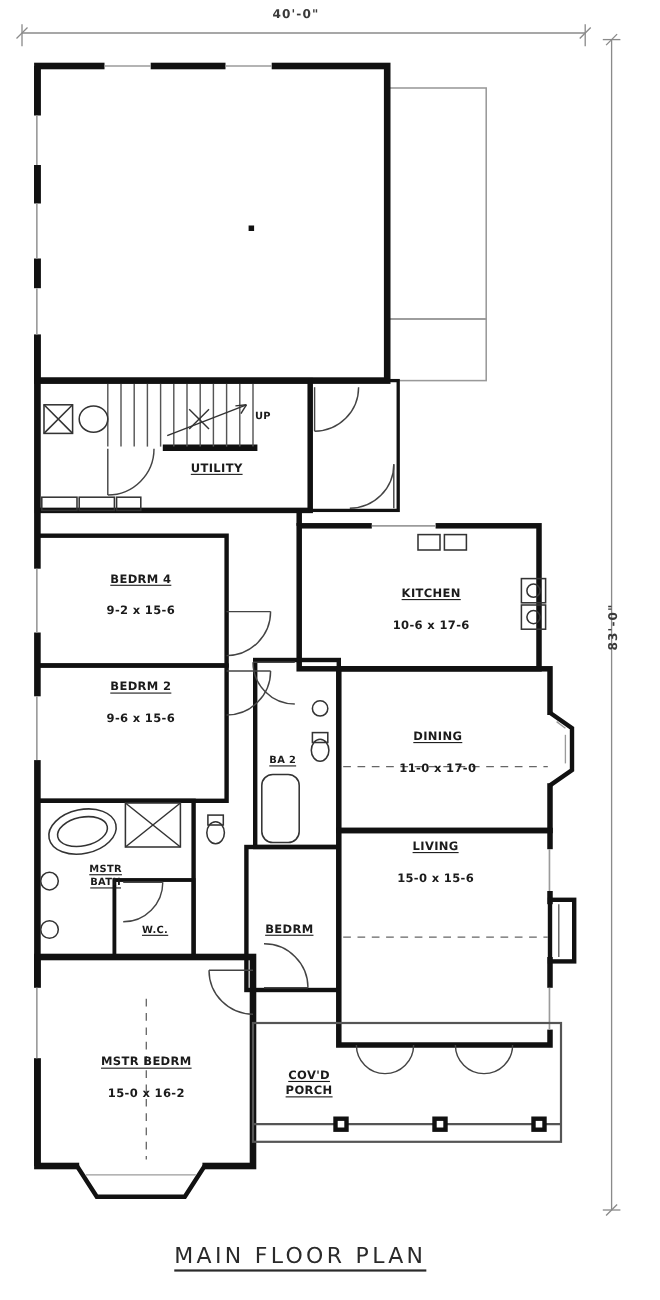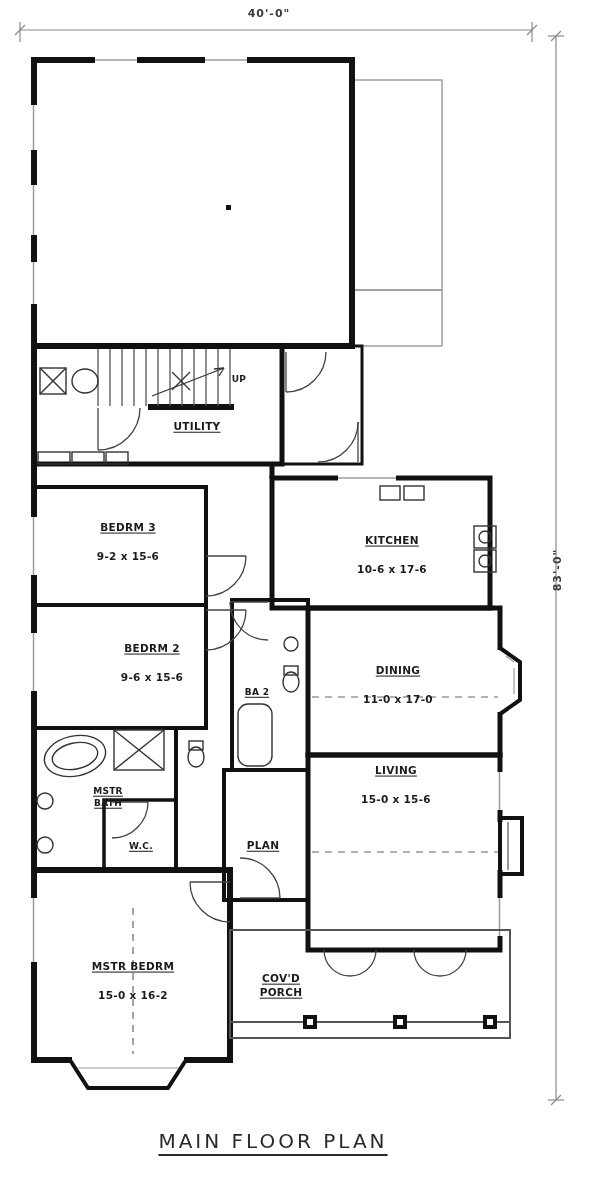--- a/index.html
+++ b/index.html
@@ -247,54 +247,54 @@
   <div class="dim vert" style="left:557px;top:570px;">83'-0"</div>
 
 
   <div class="label" style="left:197px;top:426px;">
     <span class="rn">UTILITY</span>
   </div>
 
   <div class="label small" style="left:239px;top:379px;">UP</div>
 
   <div class="label" style="left:128px;top:541px;">
-    <span class="rn">BEDRM 3</span>
+    <span class="rn">BEDRM 4</span>
     <span class="rs">9-2 x 15-6</span>
   </div>
 
   <div class="label" style="left:392px;top:554px;">
     <span class="rn">KITCHEN</span>
     <span class="rs">10-6 x 17-6</span>
   </div>
 
-  <div class="label" style="left:128px;top:662px;margin-left:24px;">
+  <div class="label" style="left:128px;top:639px;">
     <span class="rn">BEDRM 2</span>
     <span class="rs">9-6 x 15-6</span>
   </div>
 
   <div class="label" style="left:398px;top:684px;">
     <span class="rn">DINING</span>
     <span class="rs">11-0 x 17-0</span>
   </div>
 
   <div class="label small" style="left:257px;top:692px;">
     <span class="rn">BA 2</span>
   </div>
 
-  <div class="label small" style="left:108px;top:797px;">
+  <div class="label small" style="left:96px;top:797px;">
     <span class="rn">MSTR
 BATH</span>
   </div>
 
   <div class="label small" style="left:141px;top:846px;">
     <span class="rn">W.C.</span>
   </div>
 
   <div class="label" style="left:263px;top:845px;">
-    <span class="rn">PLAN</span>
+    <span class="rn">BEDRM</span>
   </div>
 
   <div class="label" style="left:396px;top:784px;">
     <span class="rn">LIVING</span>
     <span class="rs">15-0 x 15-6</span>
   </div>
 
   <div class="label" style="left:133px;top:980px;">
     <span class="rn">MSTR BEDRM</span>
     <span class="rs">15-0 x 16-2</span>

